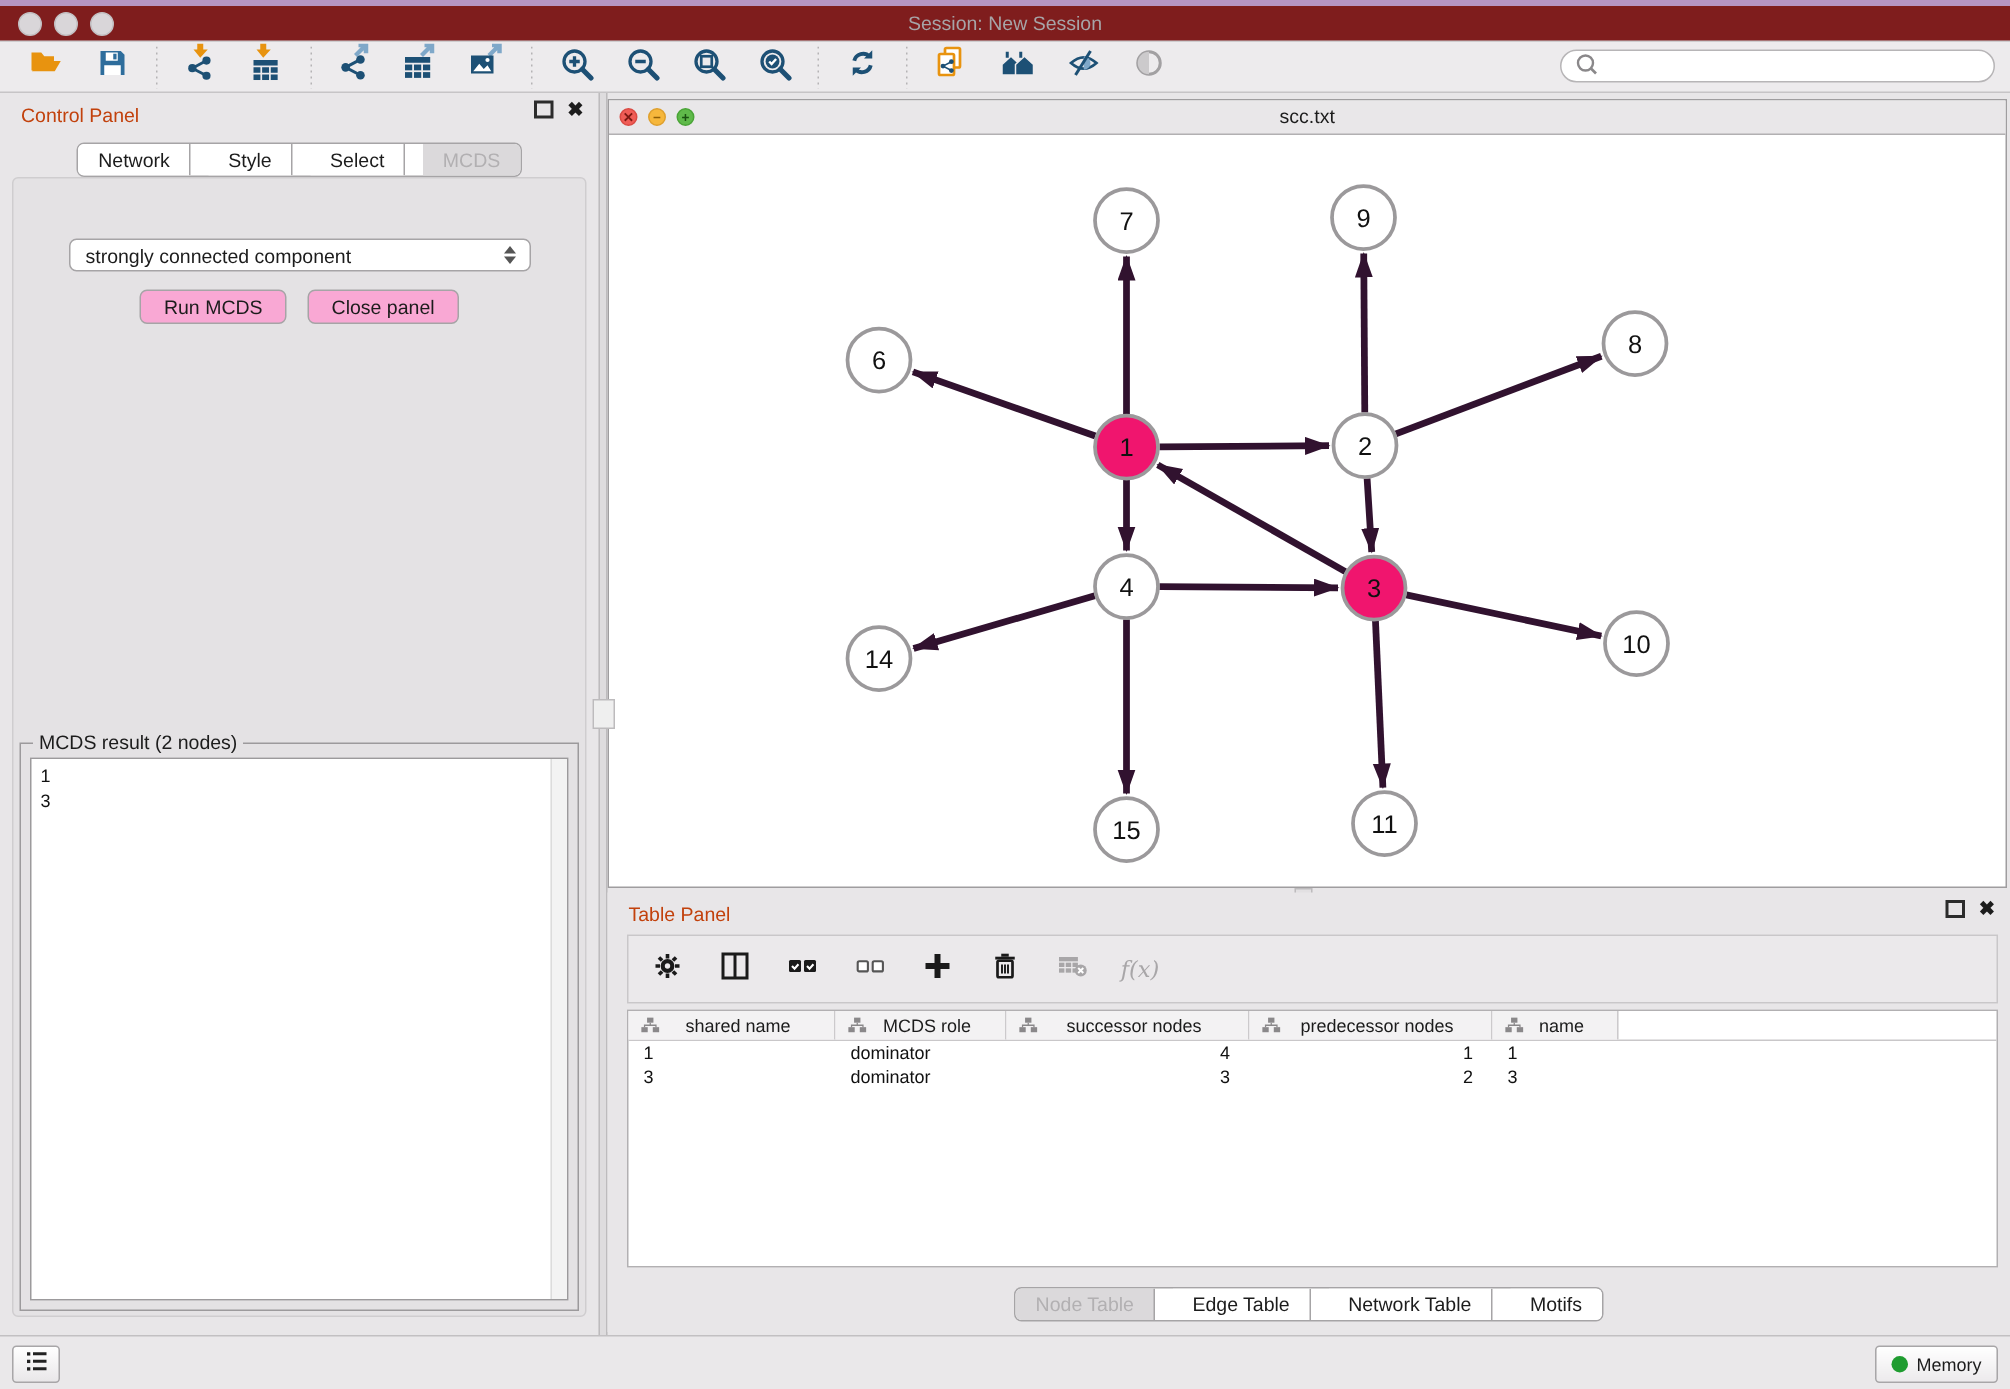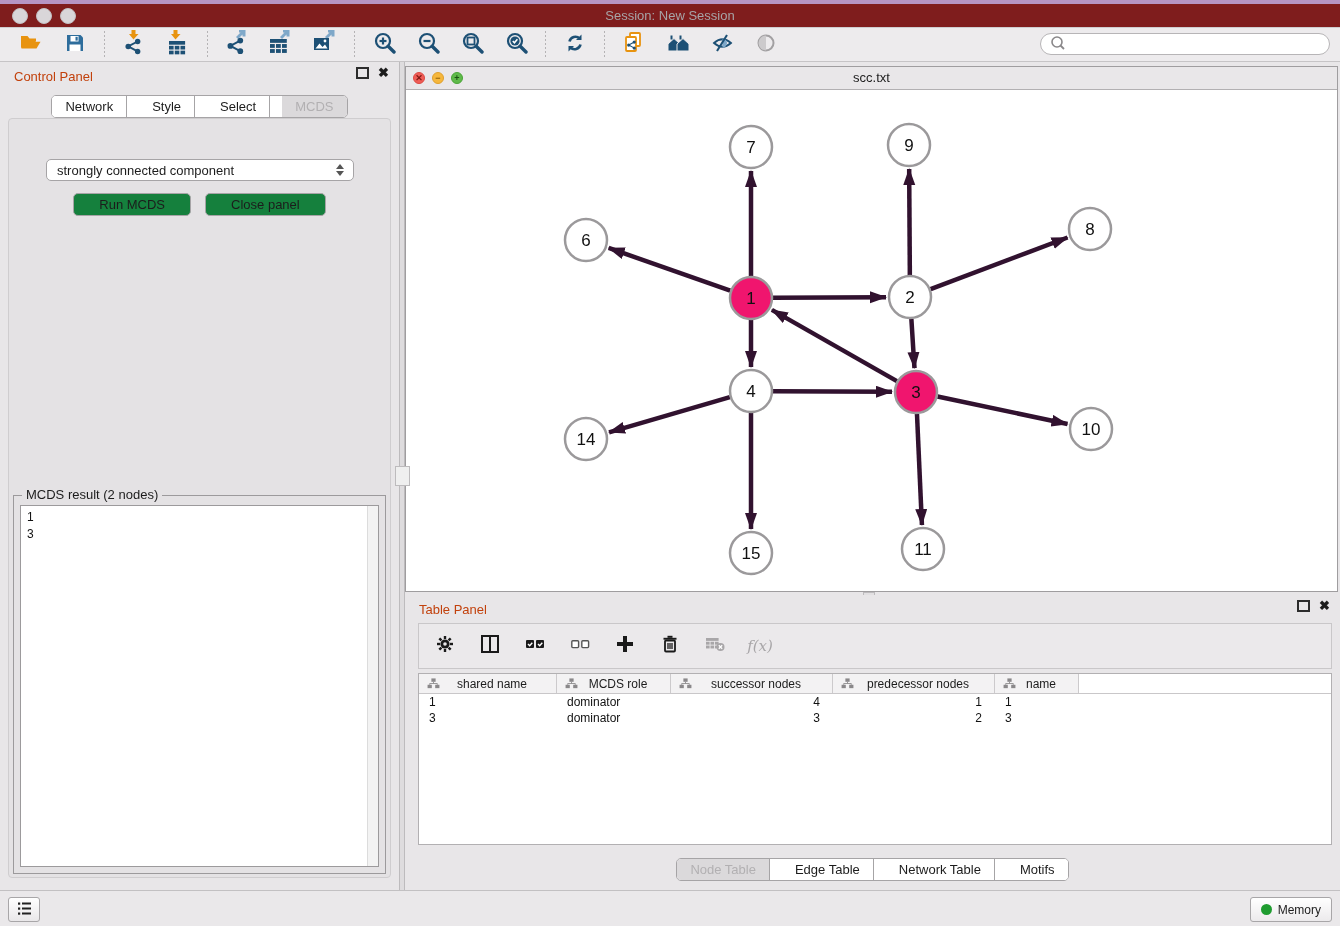--- a/index.html
+++ b/index.html
@@ -48,22 +48,22 @@
   .cp-content{position:absolute;top:56px;left:8px;right:8px;bottom:13px;background:#e4e2e4;
               border:1px solid #cfcdcf;border-radius:4px;}
   .opt-label{position:absolute;top:17px;left:0;right:0;text-align:center;font-size:13px;color:#1c1c1c;}
   .combo{position:absolute;top:40px;left:37px;width:308px;height:22px;background:#fff;border:1px solid #a6a4a6;
          border-radius:5px;display:flex;align-items:center;box-sizing:border-box;}
   .combo-text{flex:1;font-size:13px;color:#1c1c1c;padding-left:10px;}
   .combo-arrows{width:18px;display:flex;flex-direction:column;align-items:center;gap:2px;margin-right:4px;}
   .arr-up{width:0;height:0;border-left:4px solid transparent;border-right:4px solid transparent;border-bottom:5px solid #555;}
   .arr-dn{width:0;height:0;border-left:4px solid transparent;border-right:4px solid transparent;border-top:5px solid #555;}
   .btn-row{position:absolute;top:74px;left:0;right:0;display:flex;justify-content:center;gap:14px;}
-  .btn{background:#15803d;border:1px solid #a6a4a6;border-radius:5px;font-size:13px;color:#1c1c1c;
-       padding:3px 25px;font-family:"Liberation Sans",sans-serif;}
+  .btn{background:#f9a8d4;border:1px solid #a6a4a6;border-radius:5px;font-size:13px;color:#1c1c1c;
+       padding:3px 15px;font-family:"Liberation Sans",sans-serif;}
   .result-group{position:absolute;left:4px;right:4px;top:376px;bottom:3px;border:1px solid #9c9a9c;padding-left:24px;}
   .result-legend{position:absolute;top:-9px;left:8px;background:#e4e2e4;padding:0 4px;font-size:13px;color:#1c1c1c;}
   .result-area{position:absolute;left:6px;right:6px;top:9px;bottom:6px;background:#fff;border:1px solid #9c9a9c;}
   .result-text{position:absolute;left:0;top:0;right:11px;bottom:0;padding:3px 6px;font-size:12px;line-height:17px;color:#111;}
   .result-scroll{position:absolute;right:0;top:0;bottom:0;width:10px;background:#f3f3f3;border-left:1px solid #dcdcdc;}
 
   
   .workspace{position:absolute;left:405px;top:0;right:0;bottom:0;}
   .network-window{position:absolute;left:0;top:4px;width:933px;height:526px;background:#fff;
                   border:1px solid #9f9d9f;box-sizing:border-box;}

